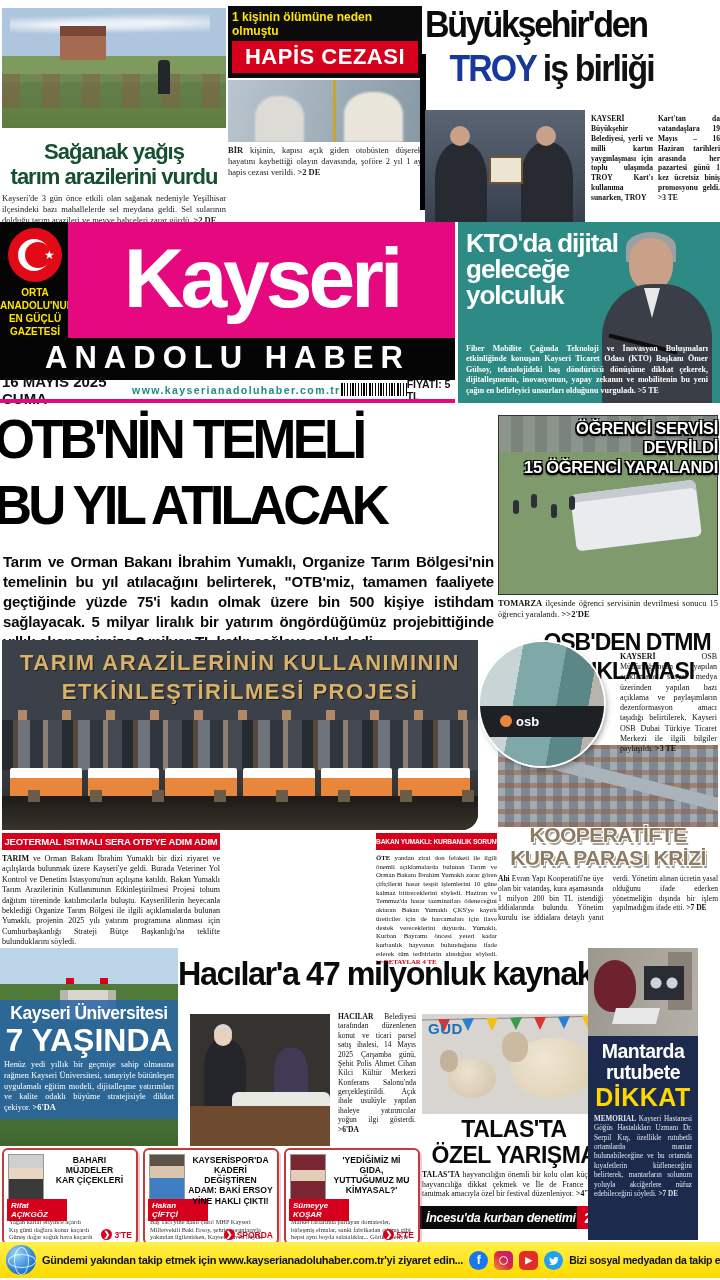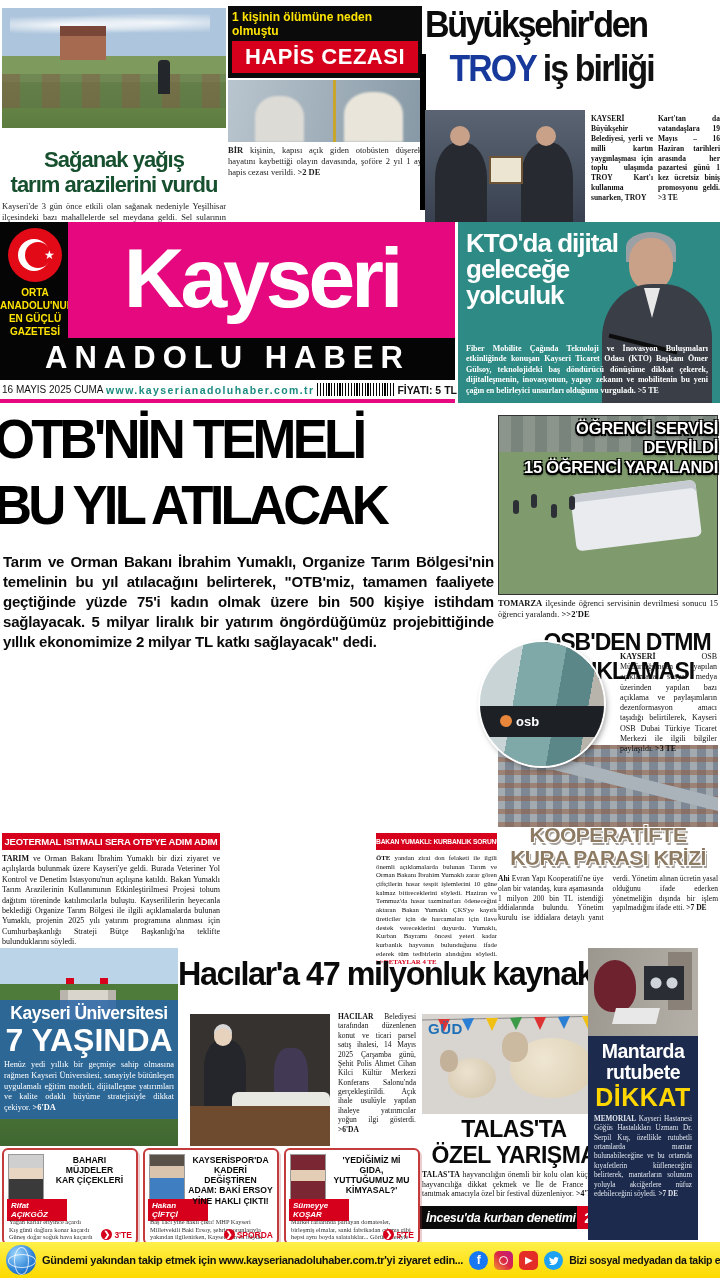--- a/index.html
+++ b/index.html
@@ -11,21 +11,21 @@
   .b{font-weight:bold}
   .red-more{color:#d6001c;font-weight:bold}
 
   
   #st-flood{left:2px;top:8px;width:224px;height:214px}
   .flood-photo{position:relative;width:224px;height:120px;background:linear-gradient(#aec6dd 0 40%,#7e9a5d 40% 62%,#6b8a4a 62%,#5d7c40);overflow:hidden}
   .f-cloud{position:absolute;left:8px;top:6px;width:200px;height:22px;background:radial-gradient(ellipse at 30% 50%,rgba(255,255,255,.9),transparent 60%),radial-gradient(ellipse at 75% 40%,rgba(255,255,255,.8),transparent 55%)}
   .f-house{position:absolute;left:58px;top:18px;width:46px;height:34px;background:linear-gradient(#7a4638 0 30%,#a56a50 30%)}
   .f-water{position:absolute;left:0;top:66px;width:224px;height:34px;background:repeating-linear-gradient(90deg,rgba(120,98,70,.65) 0 18px,rgba(90,110,70,.4) 18px 40px)}
   .f-man{position:absolute;right:56px;top:52px;width:12px;height:34px;background:#23262b;border-radius:4px 4px 0 0}
-  .flood-hl{margin-top:19px;text-align:center;color:#17502f;font-weight:900;font-size:22px;line-height:25px;letter-spacing:-1px}
+  .flood-hl{margin-top:11px;text-align:center;color:#17502f;font-weight:900;font-size:22px;line-height:25px;letter-spacing:-1px}
   .flood-body{margin-top:4px;font-size:8.5px;line-height:1.3;text-align:justify;color:#222}
 
   #st-bus{left:228px;top:6px;width:194px;height:216px}
   #st-bus::after{content:"";position:absolute;right:-4px;top:48px;width:6px;height:156px;background:#000}
   .bus-black{background:#0b0b0b;padding:4px 4px 5px}
   .bus-kick{color:#ffe400;font-weight:900;font-size:12px;text-align:left}
   .bus-h{color:#fff;font-weight:900;font-size:23px;letter-spacing:-.5px;text-align:center;margin-top:1px}
   .bus-red{margin-top:3px;background:#d6001c;color:#fff;font-weight:900;font-size:22px;text-align:center;padding:3px 0;letter-spacing:.5px}
   .bus-photo{position:relative;margin-top:2px;height:62px;background:linear-gradient(100deg,#b9c5ce,#8799a6);overflow:hidden}
   .b-fig1{position:absolute;left:14%;bottom:0;width:25%;height:74%;background:#dddbd6;border-radius:45% 45% 0 0;filter:blur(1px)}
@@ -48,21 +48,21 @@
   #masthead{left:0;top:222px;width:455px;height:158px;background:#050505}
   .flag{position:absolute;left:8px;top:6px;width:54px;height:54px;border-radius:50%;background:#e30a17;overflow:hidden}
   .flag-c1{position:absolute;left:10px;top:11px;width:32px;height:32px;border-radius:50%;background:#fff}
   .flag-c2{position:absolute;left:17px;top:14px;width:26px;height:26px;border-radius:50%;background:#e30a17}
   .flag-star{position:absolute;left:36px;top:20px;color:#fff;font-size:12px}
   .m-slogan{position:absolute;left:0;top:64px;width:70px;text-align:center;color:#ffe400;font-weight:900;font-size:10px;line-height:1.3}
   .m-pink{position:absolute;left:68px;top:0;width:387px;height:116px;background:#e5087e}
   .m-title{color:#fff;font-weight:900;font-size:84px;line-height:112px;letter-spacing:-4px;text-align:center}
   .m-sub{position:absolute;left:0;top:117px;width:455px;text-align:center;color:#fff;font-weight:900;font-size:31px;line-height:38px;letter-spacing:7px}
   #datestrip{left:0;top:381px;width:455px;height:17px;display:flex;align-items:center;justify-content:space-between;padding:0 2px}
-  .d-date{font-size:10px;font-weight:normal}
+  .d-date{font-size:15px;font-weight:bold}
   .d-web{color:#1c8c80;font-weight:900;font-size:10.5px;letter-spacing:1.4px}
   .barcode{width:78px;height:13px;background:repeating-linear-gradient(90deg,#000 0 1.5px,#fff 1.5px 3px,#000 3px 4px,#fff 4px 5.6px)}
   .d-price{font-size:10.5px;font-weight:900}
   #pinkline{left:0;top:399px;width:455px;height:4px;background:#e5087e}
 
   
   #st-kto{left:458px;top:222px;width:262px;height:181px;background:#2e8a84;overflow:hidden}
   .kto-photo{position:absolute;right:0;top:0;width:120px;height:181px}
   .k-hair{position:absolute;left:26px;top:10px;width:50px;height:30px;border-radius:50% 50% 0 0;background:#9aa0a4}
   .k-head{position:absolute;left:29px;top:16px;width:44px;height:52px;border-radius:45%;background:#c9a189}
@@ -306,20 +306,35 @@
       <div class="osb-band">osb</div>
     </div>
     <div class="osb-body"><span class="b">KAYSERİ</span><span> OSB Müdürlüğü'nden yapılan açıklamada, sosyal medya üzerinden yapılan bazı açıklama ve paylaşımların dezenformasyon amacı taşıdığı belirtilerek, Kayseri OSB Dubai Türkiye Ticaret Merkezi ile ilgili bilgiler paylaşıldı. </span><span class="b">&gt;3 TE</span></div>
   </div>
 
   <div class="abs" id="aerial"></div>
   <div class="abs pre" id="koop-h">KOOPERATİFTE
 KURA PARASI KRİZİ</div>
   <div class="abs" id="koop-body"><span class="b">Ahi</span><span> Evran Yapı Kooperatifi'ne üye olan bir vatandaş, kura aşamasında 1 milyon 200 bin TL istendiği iddialarında bulundu. Yönetim kurulu ise iddialara detaylı yanıt verdi. Yönetim alınan ücretin yasal olduğunu ifade ederken yönetmeliğin dışında bir işlem yapılmadığını ifade etti. </span><span class="b">&gt;7 DE</span></div>
 
+  <div class="abs" id="stage">
+    <div class="stage-banner pre">TARIM ARAZİLERİNİN KULLANIMININ
+ETKİNLEŞTİRİLMESİ PROJESİ</div>
+    <div class="stage-heads"></div>
+    <div class="stage-people"></div>
+    <div class="stage-certs">
+      <div class="cert"></div>
+      <div class="cert"></div>
+      <div class="cert"></div>
+      <div class="cert"></div>
+      <div class="cert"></div>
+      <div class="cert"></div>
+    </div>
+    <div class="stage-crowd"></div>
+  </div>
 
   <div class="abs" id="jeo">
     <div class="redbar">JEOTERMAL ISITMALI SERA OTB'YE ADIM ADIM</div>
     <div class="jeo-body"><span class="b">TARIM</span><span> ve Orman Bakanı İbrahim Yumaklı bir dizi ziyaret ve açılışlarda bulunmak üzere Kayseri'ye geldi. Burada Veteriner Yol Kontrol ve Denetim İstasyonu'nun açılışına katıldı. Bakan Yumaklı Tarım Arazilerinin Kullanımının Etkinleştirilmesi Projesi tohum dağıtım töreninde katılımcılarla buluştu. Kayserililerin heyecanla beklediği Organize Tarım Bölgesi ile ilgili açıklamalarda bulunan Yumaklı, projenin 2025 yılı yatırım programına alınması için Cumhurbaşkanlığı Strateji Bütçe Başkanlığı'na teklifte bulunduklarını söyledi.</span></div>
   </div>
 
   <div class="abs" id="kurban">
     <div class="redbar2">BAKAN YUMAKLI: KURBANLIK SORUNUMUZ YOK</div>
     <div class="kurban-body"><span class="b">ÖTE</span><span> yandan zirai don felaketi ile ilgili önemli açıklamalarda bulunan Tarım ve Orman Bakanı İbrahim Yumaklı zarar gören çiftçilerin hasar tespit işlemlerini 10 güne kalmaz bitireceklerini söyledi. Haziran ve Temmuz'da hasar tazminatları ödeneceğini aktaran Bakan Yumaklı ÇKS'ye kayıtlı üreticiler için de harcamaları için ilave destek vereceklerini duyurdu. Yumaklı, Kurban Bayramı öncesi yeteri kadar kurbanlık hayvanın bulunduğunu ifade ederek tüm tedbirlerin alındığını söyledi. </span><span class="red-more">&gt;&gt;DETAYLAR 4 TE</span></div>
   </div>

